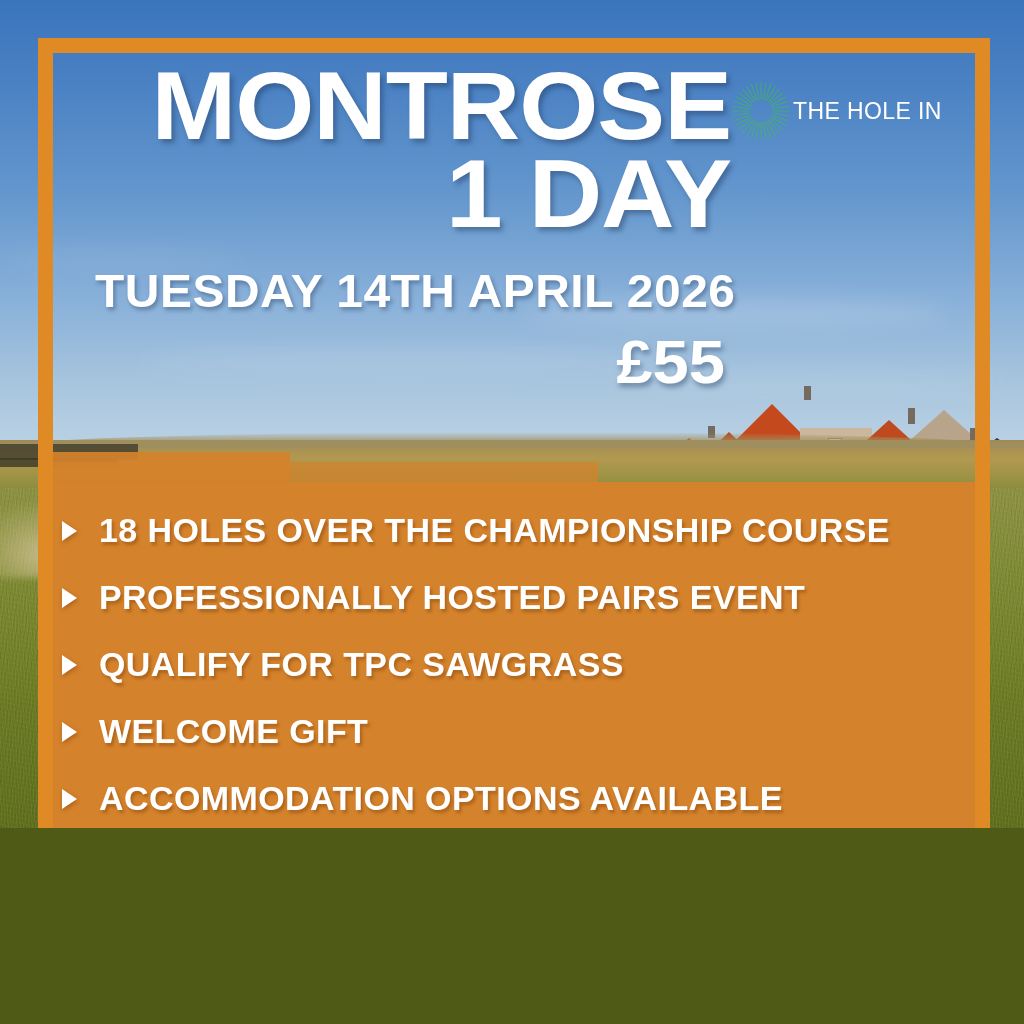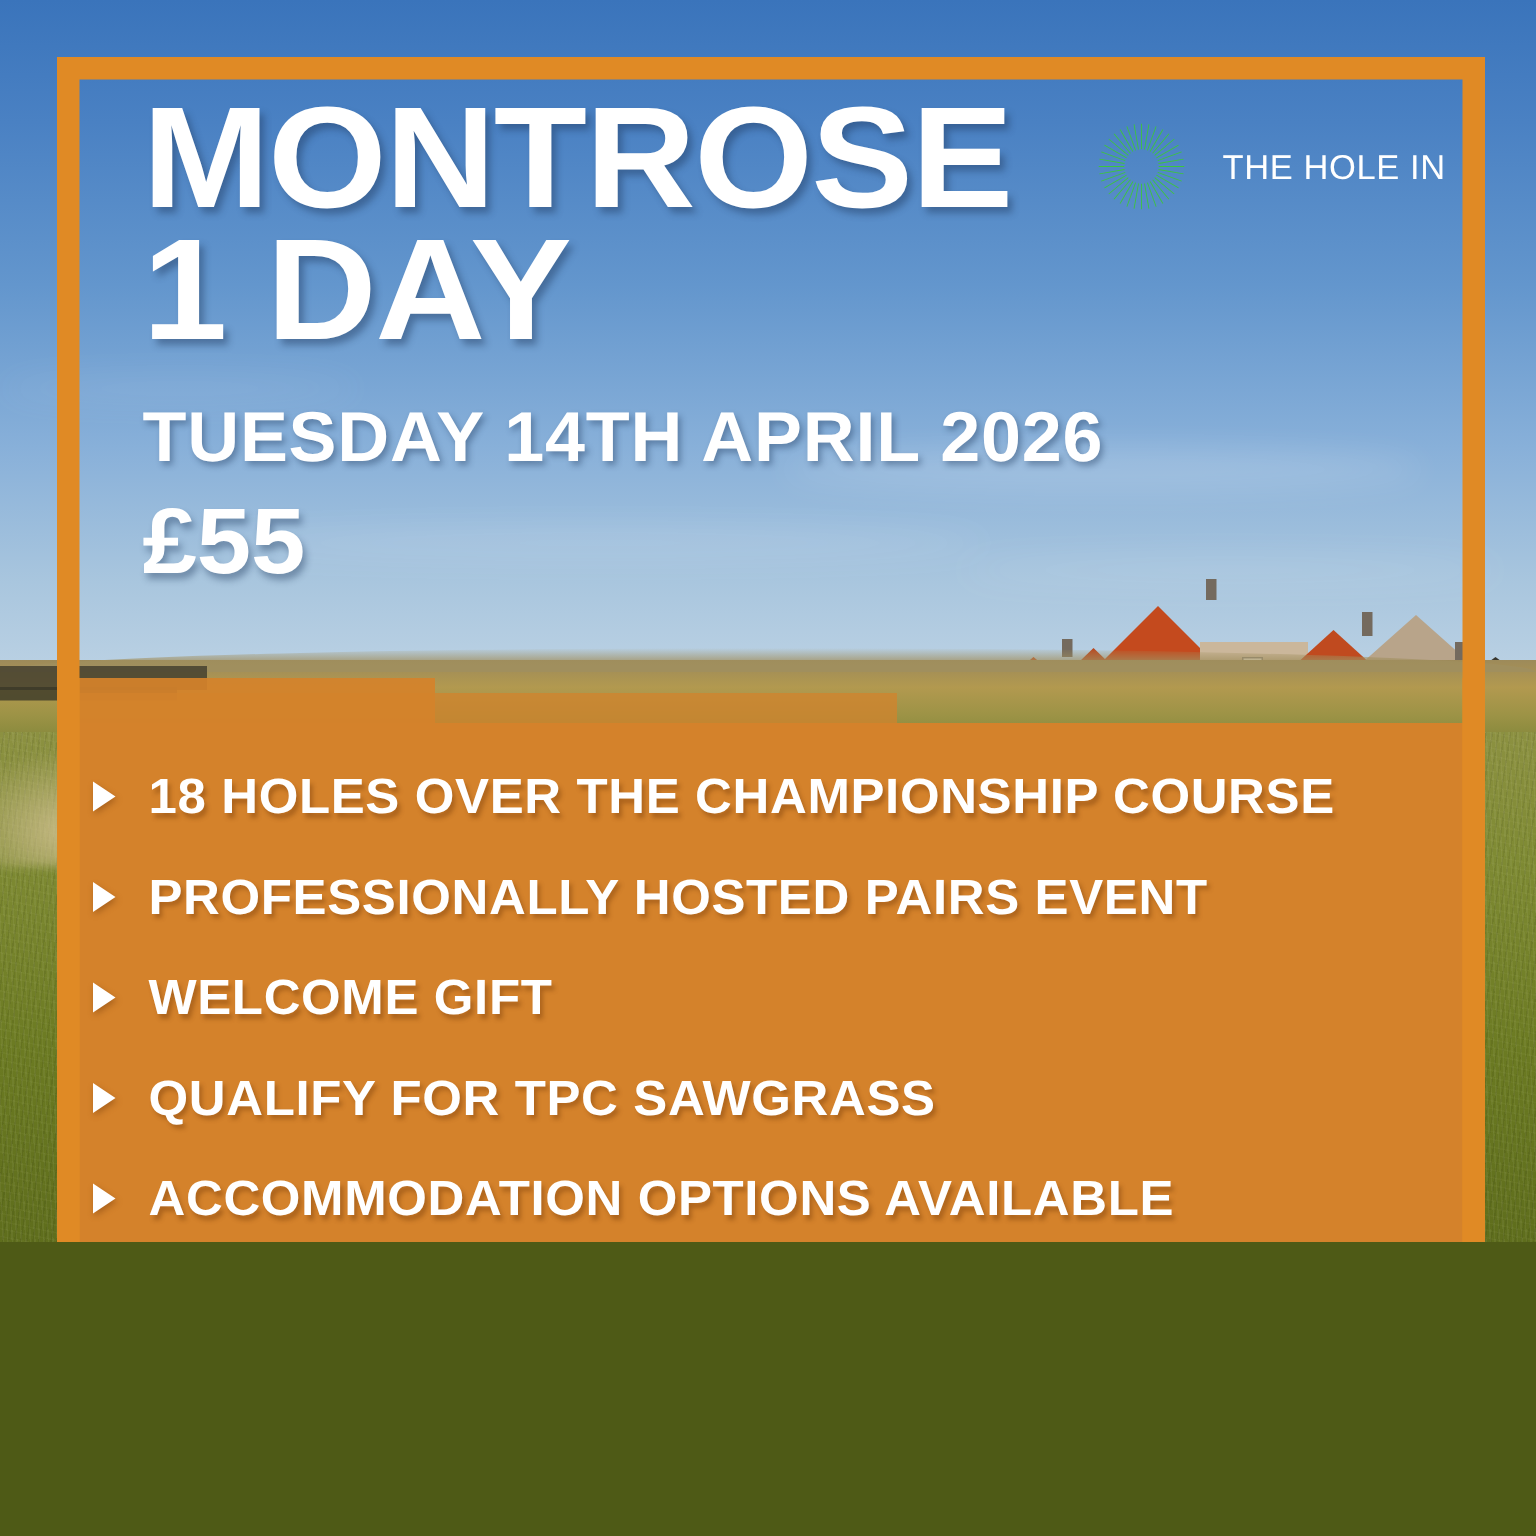--- a/index.html
+++ b/index.html
@@ -11,20 +11,21 @@
     overflow: hidden;
     background: #4E5A16;
     font-family: "Liberation Sans", sans-serif;
   }
 
   #poster {
     position: relative;
     width: 1024px;
     height: 828px;
     overflow: hidden;
+    text-align: right;
   }
 
   
   .photo { position: absolute; inset: 0; }
 
   .photo-sky {
     position: absolute;
     left: 0; top: 0; width: 1024px; height: 452px;
     background: linear-gradient(to bottom,
        #3a74bb 0%,
@@ -181,21 +182,21 @@
     text-shadow: 2px 4px 5px rgba(28,52,88,.40);
     transform: scaleX(1.05);
     transform-origin: left center;
   }
 
   
   .logo {
     position: absolute;
     left: 731px; top: 80px;
     width: 218px; height: 62px;
-    display: flex; align-items: center; gap: 24px;
+    display: flex; align-items: center; gap: 2px;
   }
   .burst { position: relative; width: 60px; height: 60px; flex: 0 0 60px; }
   .burst svg { display: block; }
   .logo-words {
     display: flex; flex-direction: column; justify-content: center;
     line-height: 1;
     font-family: "Liberation Sans Narrow", "Liberation Sans", sans-serif;
   }
   .logo-l1 {
     color: #ffffff; font-size: 23px; font-weight: normal;
@@ -384,25 +385,25 @@
     <div class="bullet">
       <span class="tri"></span>
       <span class="btxt">18 HOLES OVER THE CHAMPIONSHIP COURSE</span>
     </div>
     <div class="bullet">
       <span class="tri"></span>
       <span class="btxt">PROFESSIONALLY HOSTED PAIRS EVENT</span>
     </div>
     <div class="bullet">
       <span class="tri"></span>
-      <span class="btxt">WELCOME GIFT</span>
+      <span class="btxt">QUALIFY FOR TPC SAWGRASS</span>
     </div>
     <div class="bullet">
       <span class="tri"></span>
-      <span class="btxt">QUALIFY FOR TPC SAWGRASS</span>
+      <span class="btxt">WELCOME GIFT</span>
     </div>
     <div class="bullet">
       <span class="tri"></span>
       <span class="btxt">ACCOMMODATION OPTIONS AVAILABLE</span>
     </div>
   </div>
 
 </div>
 
 </body></html>

